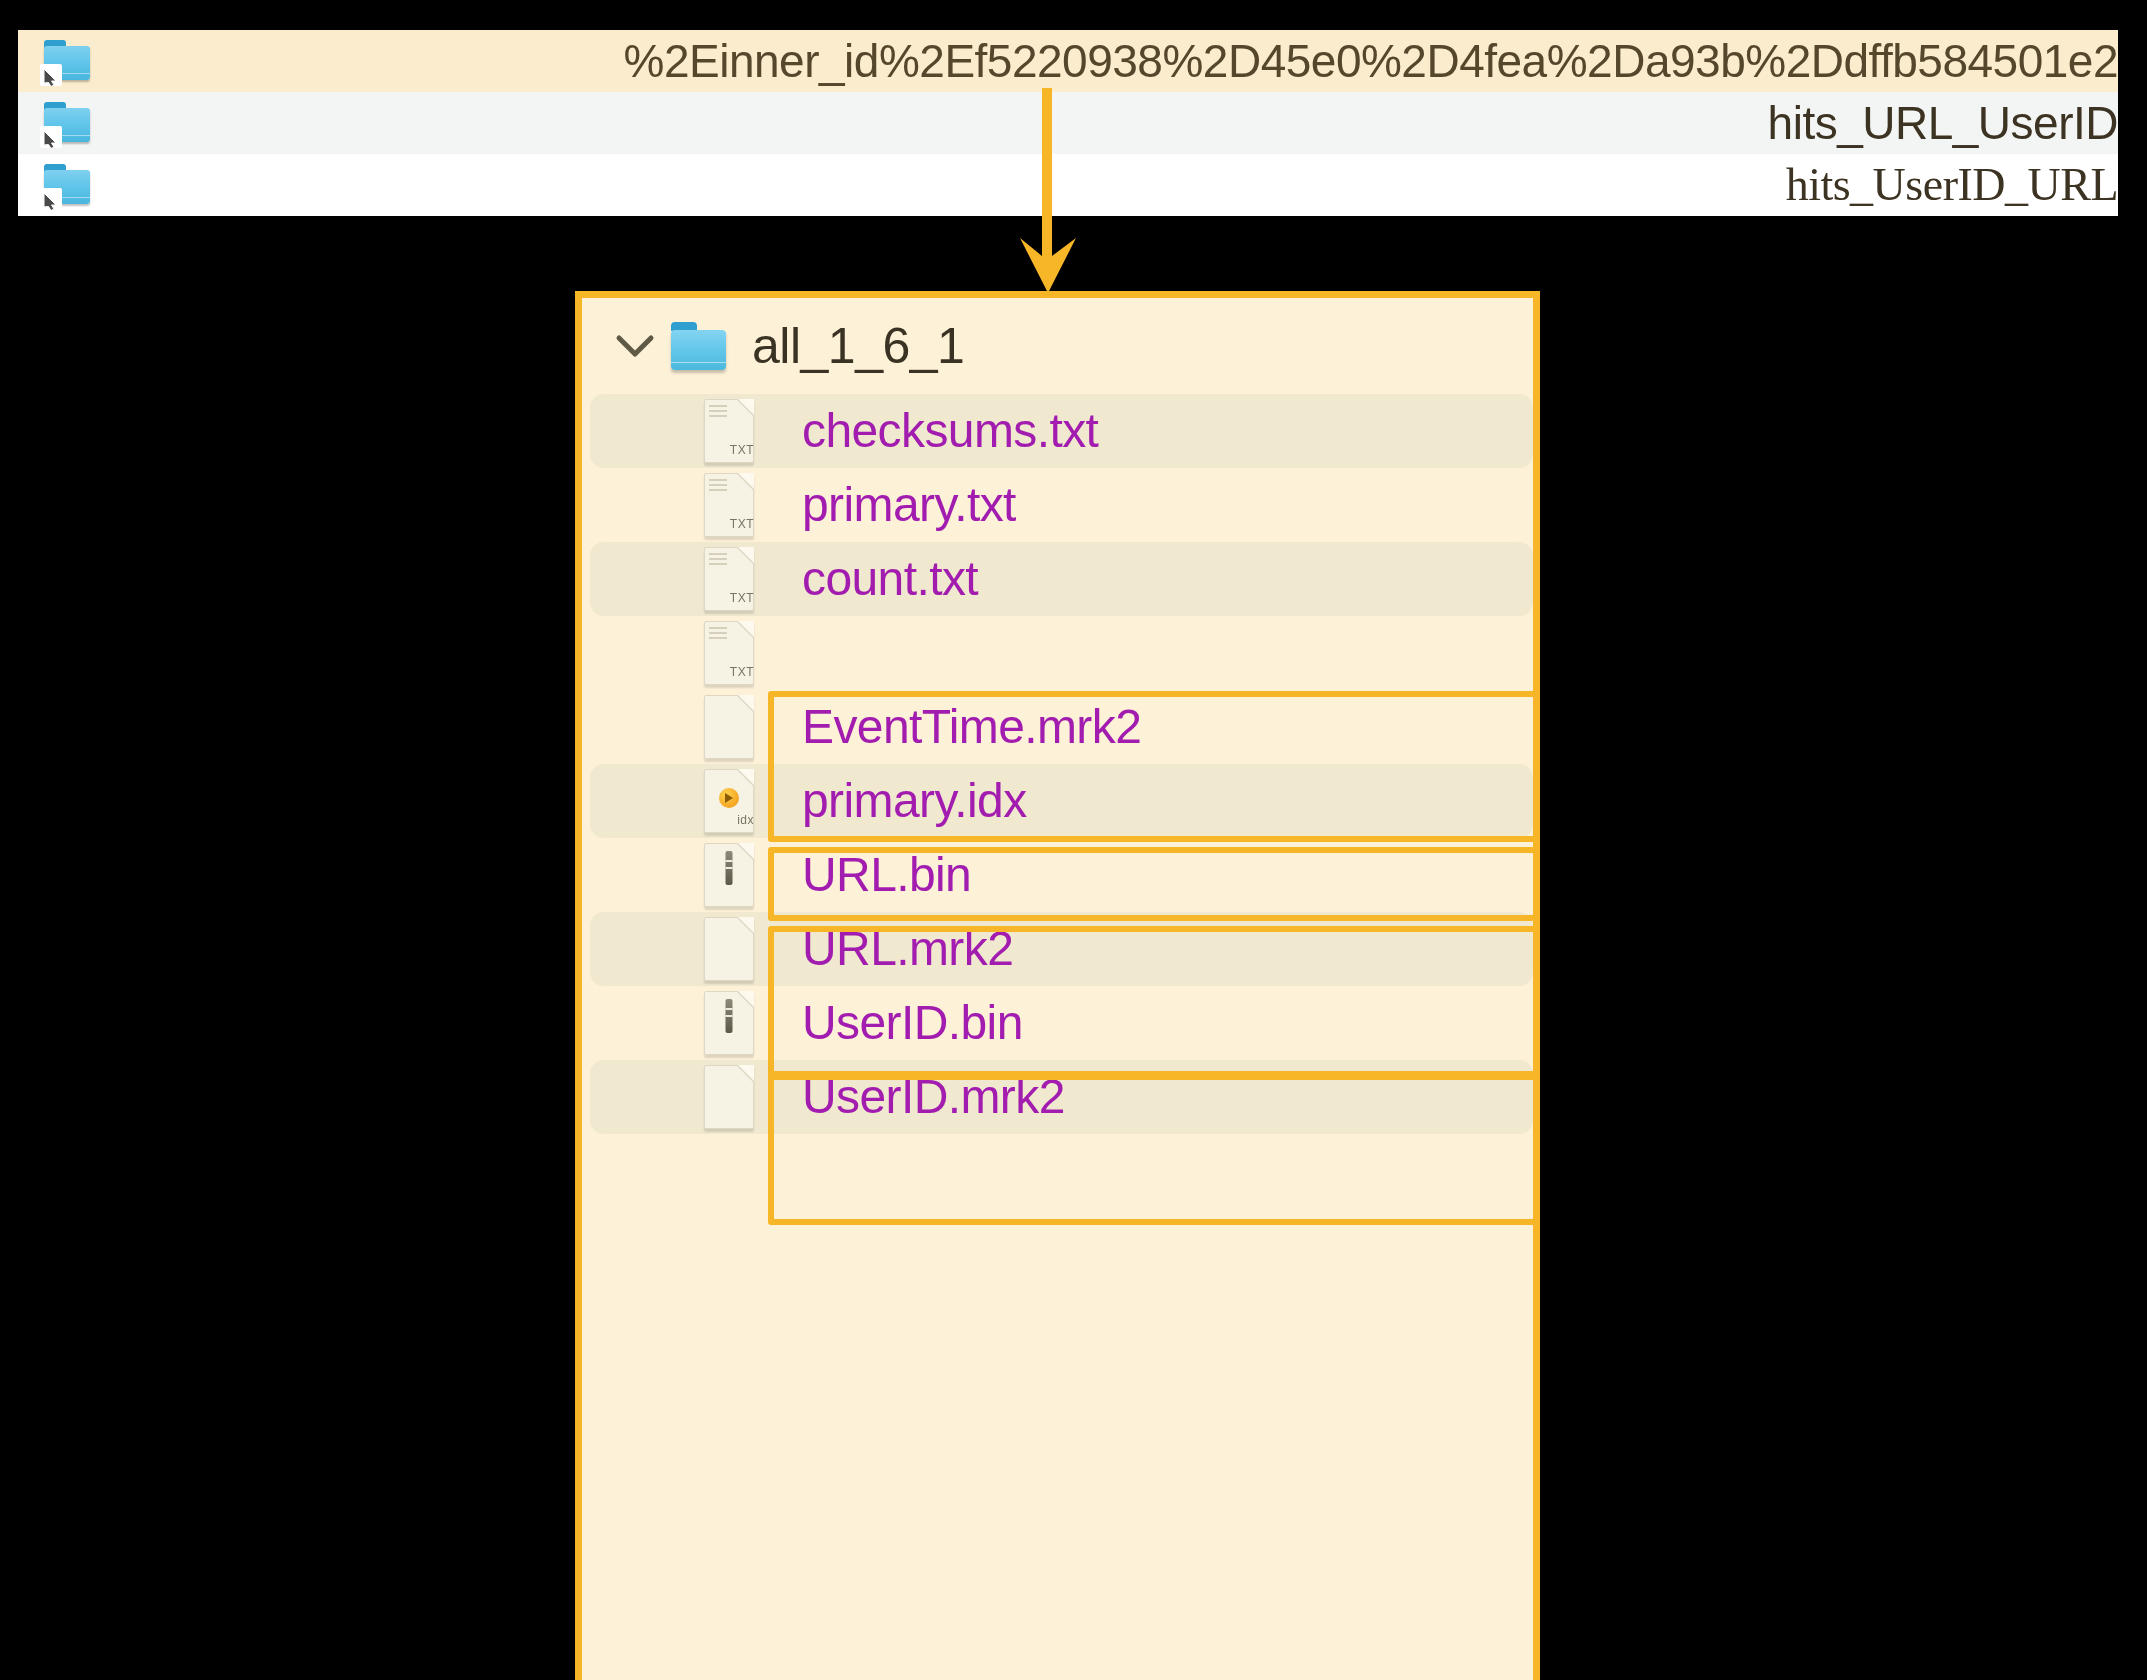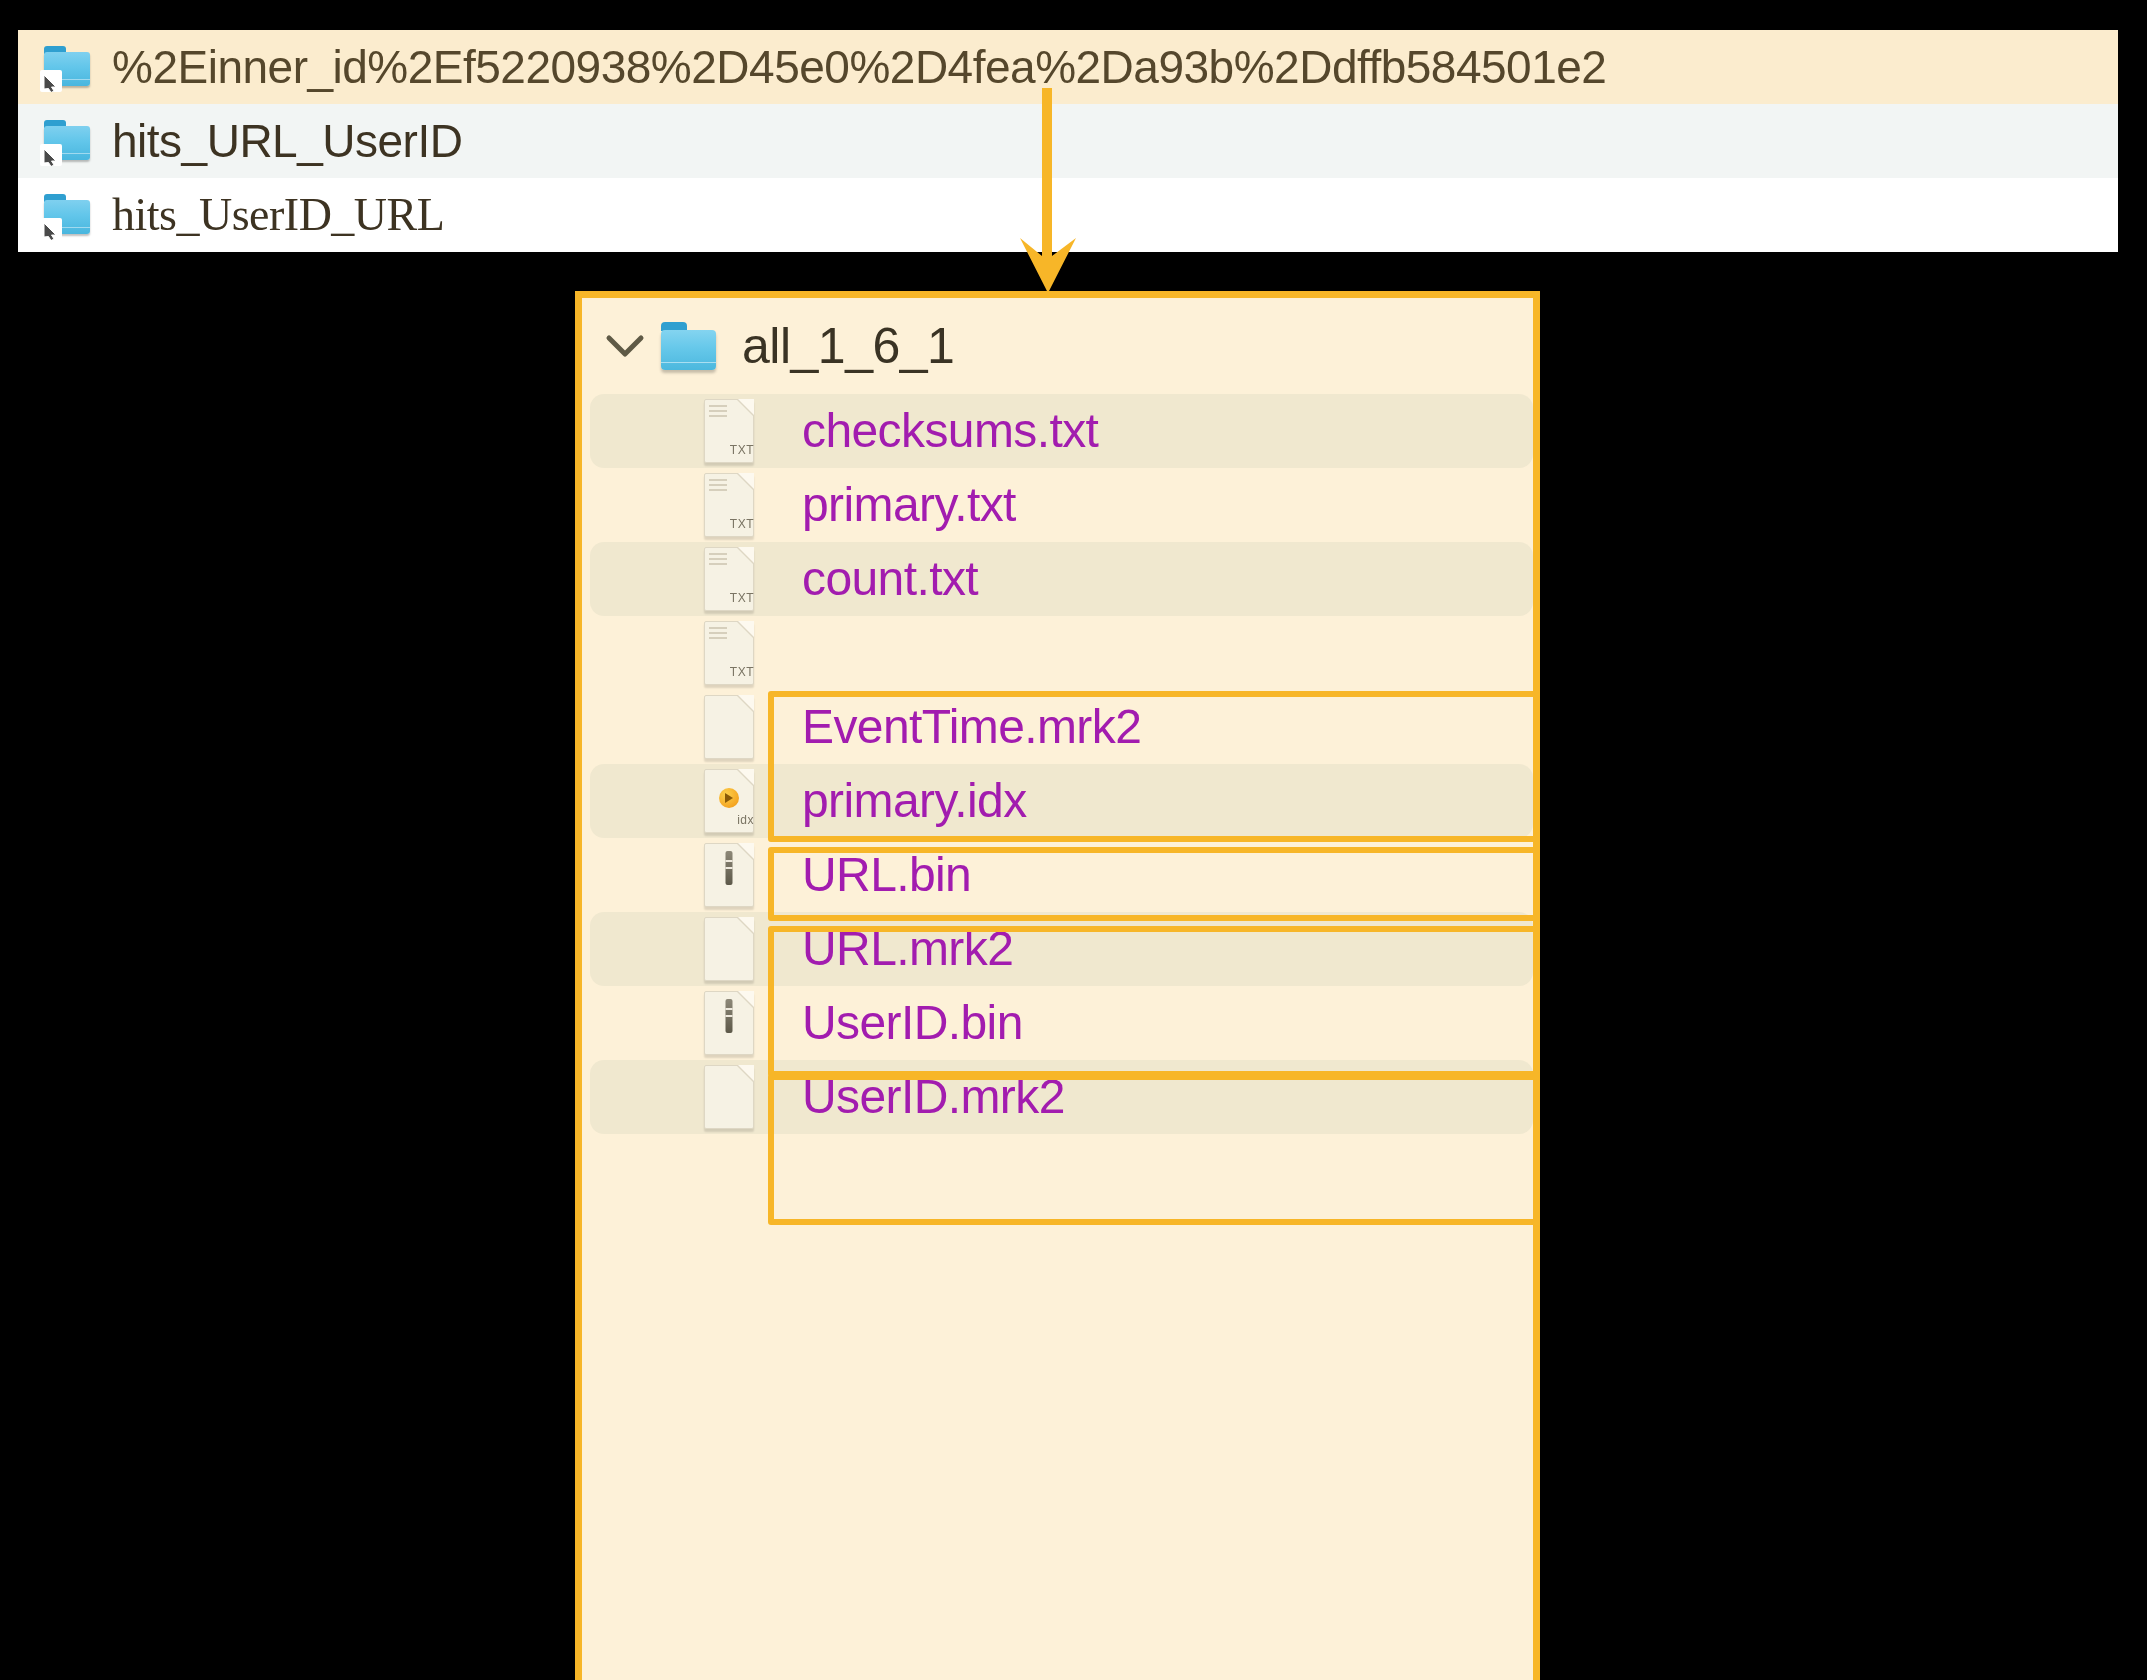--- a/index.html
+++ b/index.html
@@ -21,24 +21,25 @@
     position: absolute;
     left: 18px;
     top: 30px;
     width: 2100px;
     background: #ffffff;
     overflow: hidden;
   }
   .top-row {
     display: flex;
     align-items: center;
-    height: 74px;
+    height: 62px;
     padding-left: 24px;
     box-sizing: border-box;
     white-space: nowrap;
+    justify-content: space-between;
   }
   .top-row.sel {
     background: #fbecce;
   }
   .top-row.alt {
     background: #f2f5f4;
   }
   .top-row.plain {
     background: #ffffff;
     font-family: Liberation Serif, serif;
@@ -112,21 +113,21 @@
     border: 7px solid #f7b628;
     border-bottom: none;
     box-sizing: border-box;
     overflow: hidden;
   }
 
   .folder-head {
     display: flex;
     align-items: center;
     height: 96px;
-    padding-left: 22px;
+    padding-left: 32px;
     box-sizing: border-box;
   }
   .chevron {
     width: 42px;
     flex: 0 0 auto;
     display: flex;
     align-items: center;
     justify-content: center;
   }
   .folder-icon {

